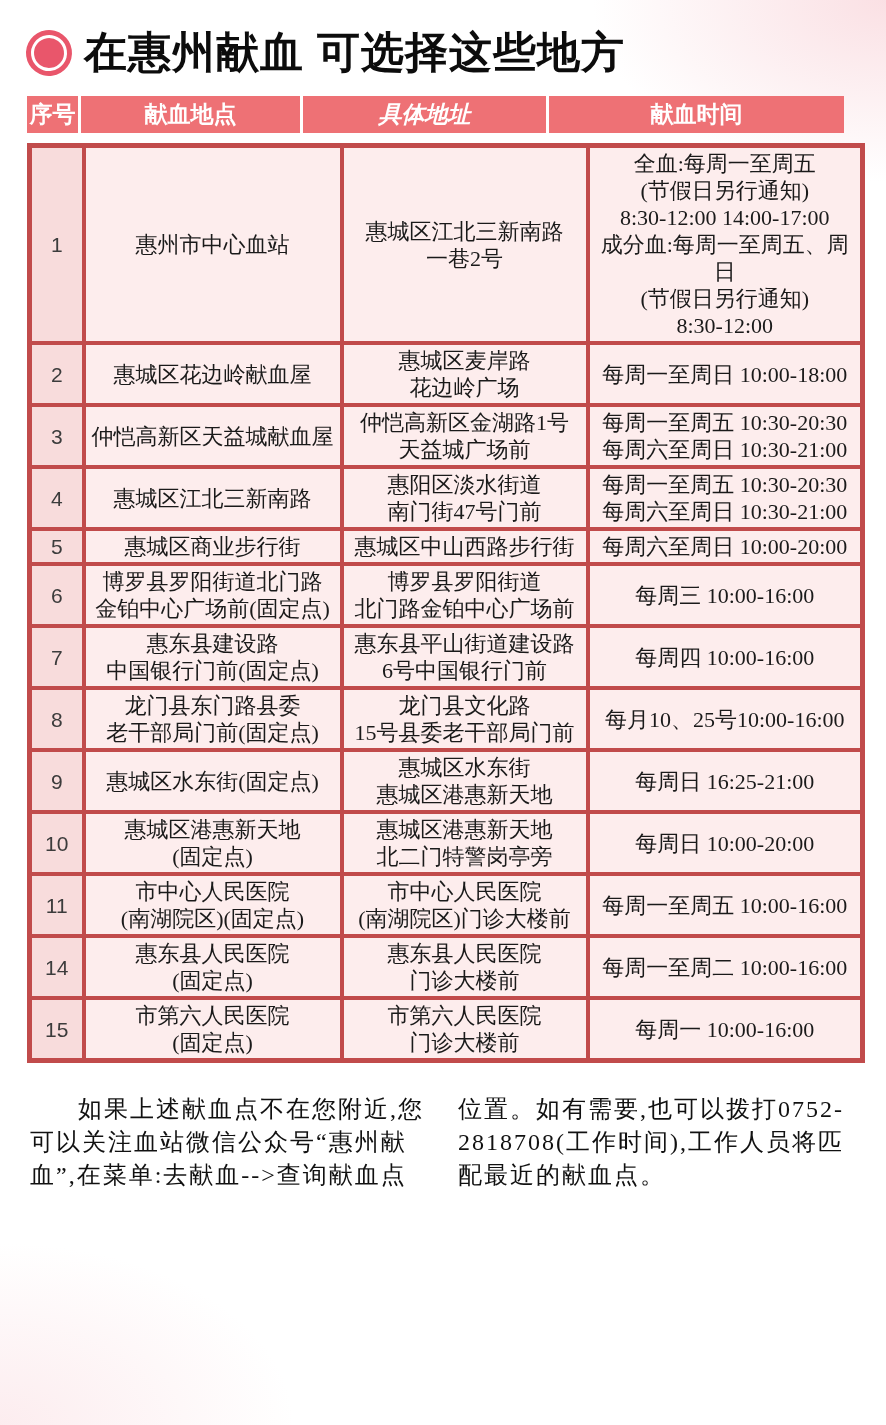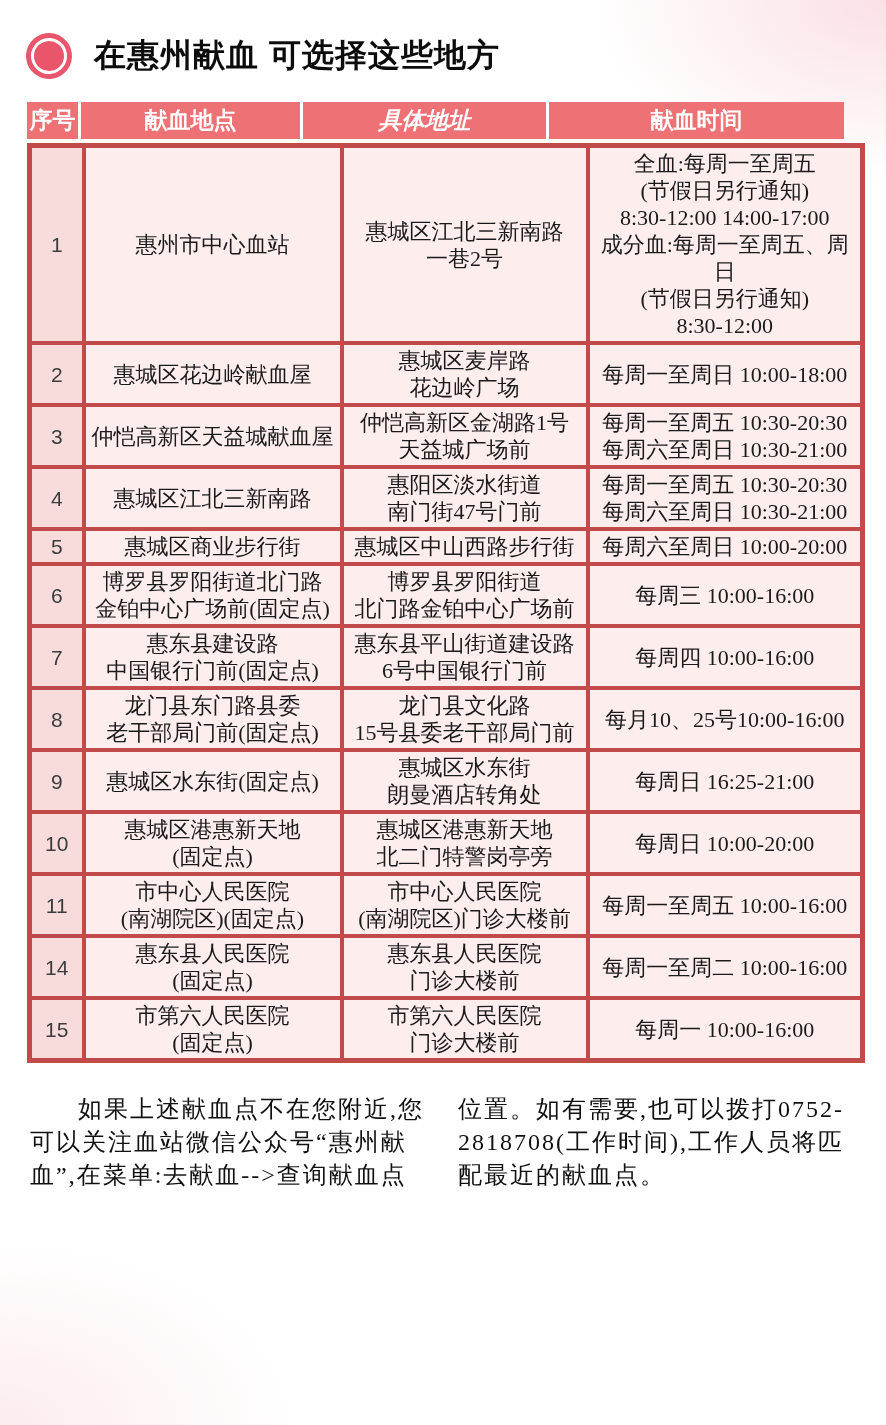--- a/index.html
+++ b/index.html
@@ -20,25 +20,25 @@
       radial-gradient(ellipse 420px 260px at 0% 100%, rgba(249,214,219,.45), rgba(249,214,219,0) 70%),
       #ffffff;
     font-family:"Liberation Serif","DejaVu Serif",serif;
     color:var(--text);
     overflow:hidden;
   }
   .title-row{display:flex;align-items:center;gap:12px;padding:24px 0 14px 26px;}
   .title-icon{width:46px;height:46px;border-radius:50%;background:var(--title-icon-pink);
     position:relative;flex:0 0 auto;transform:rotate(-8deg);}
   .title-icon .inner{position:absolute;inset:5px;border:3px solid #fff;border-radius:50%;}
-  h1.page-title{margin:10px;font-family:"Liberation Sans","DejaVu Sans",sans-serif;
-    font-weight:bold;font-size:32px;letter-spacing:1px;color:#0c0c0c;white-space:nowrap;}
+  h1.page-title{margin:0;font-family:"Liberation Sans","DejaVu Sans",sans-serif;
+    font-weight:bold;font-size:43px;letter-spacing:1px;color:#0c0c0c;white-space:nowrap;}
 
   .tbl-wrap{margin-left:27px;width:833px;}
-  .thead-row{display:flex;width:833px;margin-bottom:4px;}
+  .thead-row{display:flex;width:833px;margin-bottom:10px;}
   .th-cell{background:var(--header-bg);color:var(--header-text);
     font-family:"Liberation Sans","DejaVu Sans",sans-serif;font-weight:bold;
     font-size:23px;height:37px;line-height:37px;text-align:center;}
   .th-cell:not(:last-child){border-right:3px solid #ffffff;}
   .th-c0{width:54px;} .th-c1{width:222px;} .th-c2{width:246px;font-style:italic;} .th-c3{width:295px;}
 
   table.body-table{border-collapse:collapse;table-layout:fixed;width:833px;
     border:5px solid var(--border-red);}
   table.body-table td{
     border:4px solid var(--border-red);
@@ -148,21 +148,21 @@
             <td>龙门县东门路县委
 老干部局门前(固定点)</td>
             <td>龙门县文化路
 15号县委老干部局门前</td>
             <td class="time">每月10、25号10:00-16:00</td>
           </tr>
           <tr>
             <td class="idx">9</td>
             <td>惠城区水东街(固定点)</td>
             <td>惠城区水东街
-朗曼酒店转角处</td>
+惠城区港惠新天地</td>
             <td class="time">每周日 16:25-21:00</td>
           </tr>
           <tr>
             <td class="idx">10</td>
             <td>惠城区港惠新天地
 (固定点)</td>
             <td>惠城区港惠新天地
 北二门特警岗亭旁</td>
             <td class="time">每周日 10:00-20:00</td>
           </tr>

